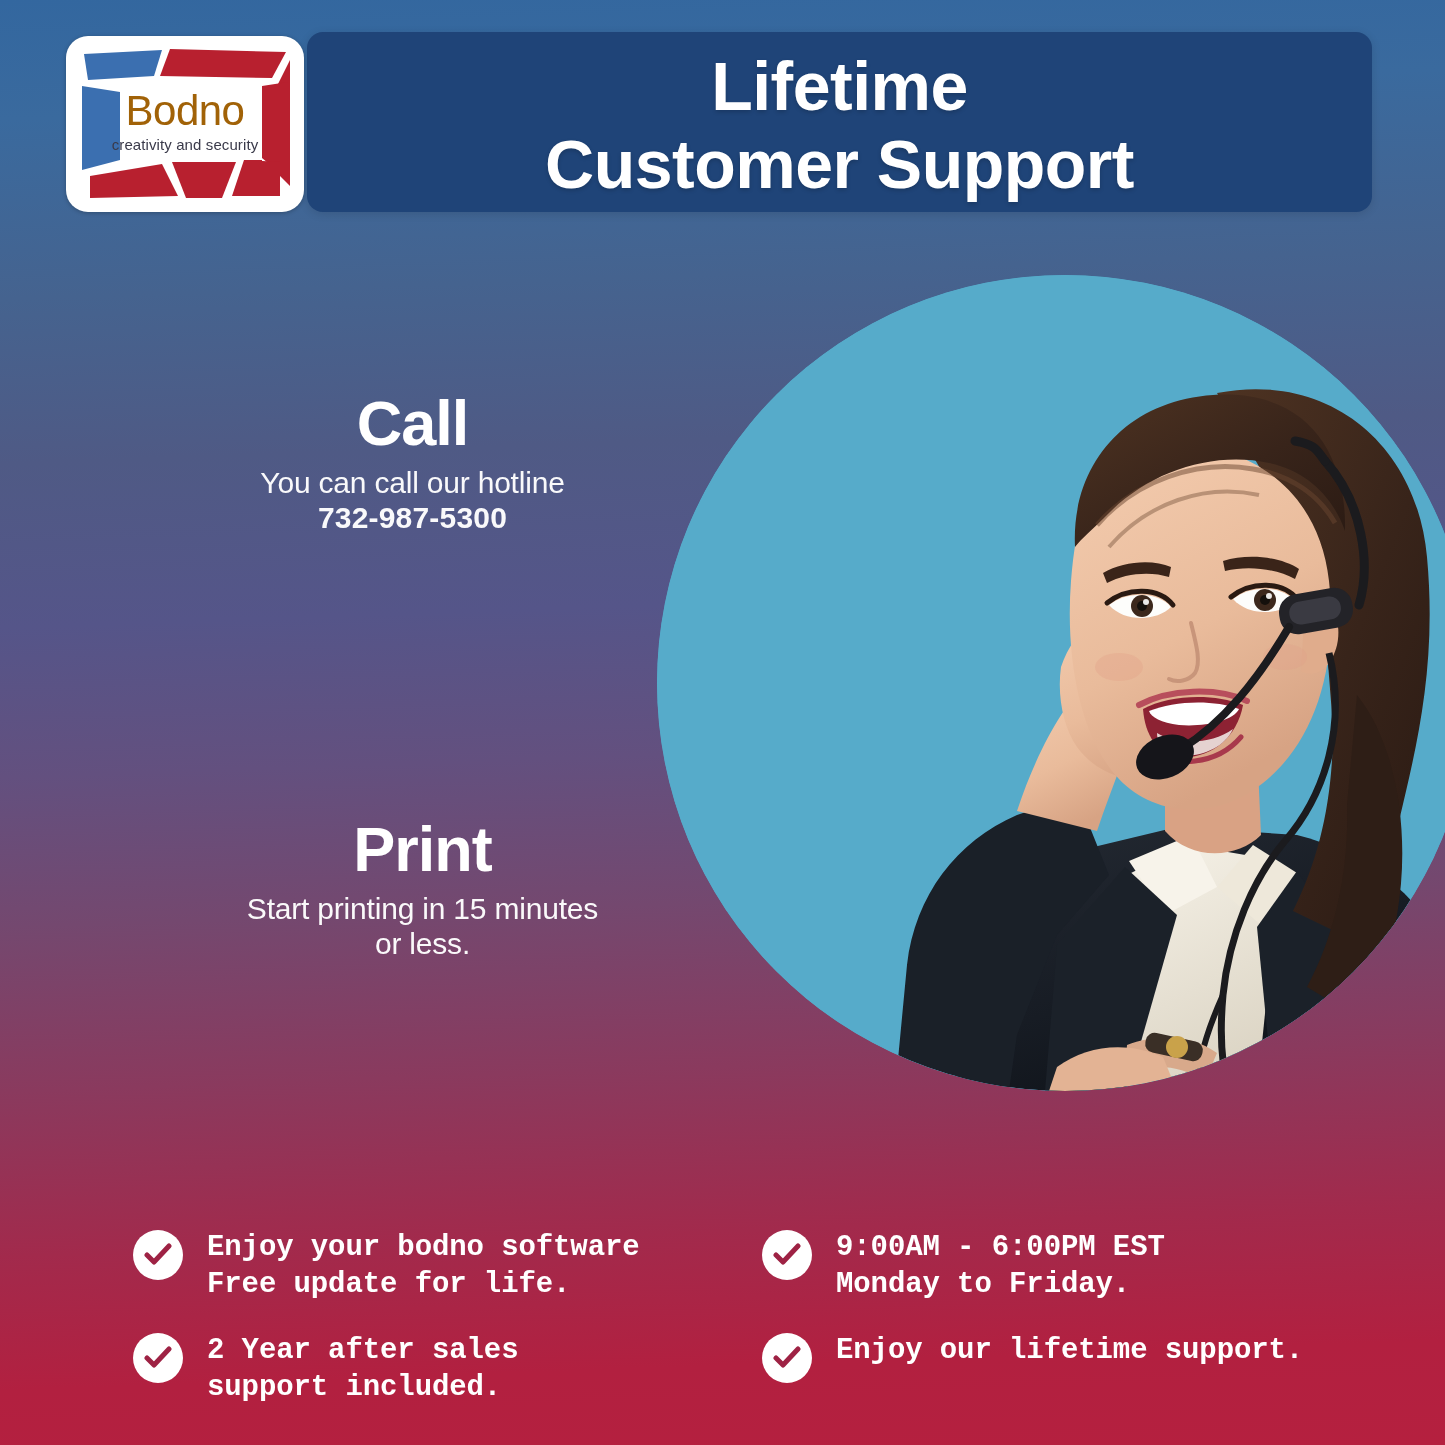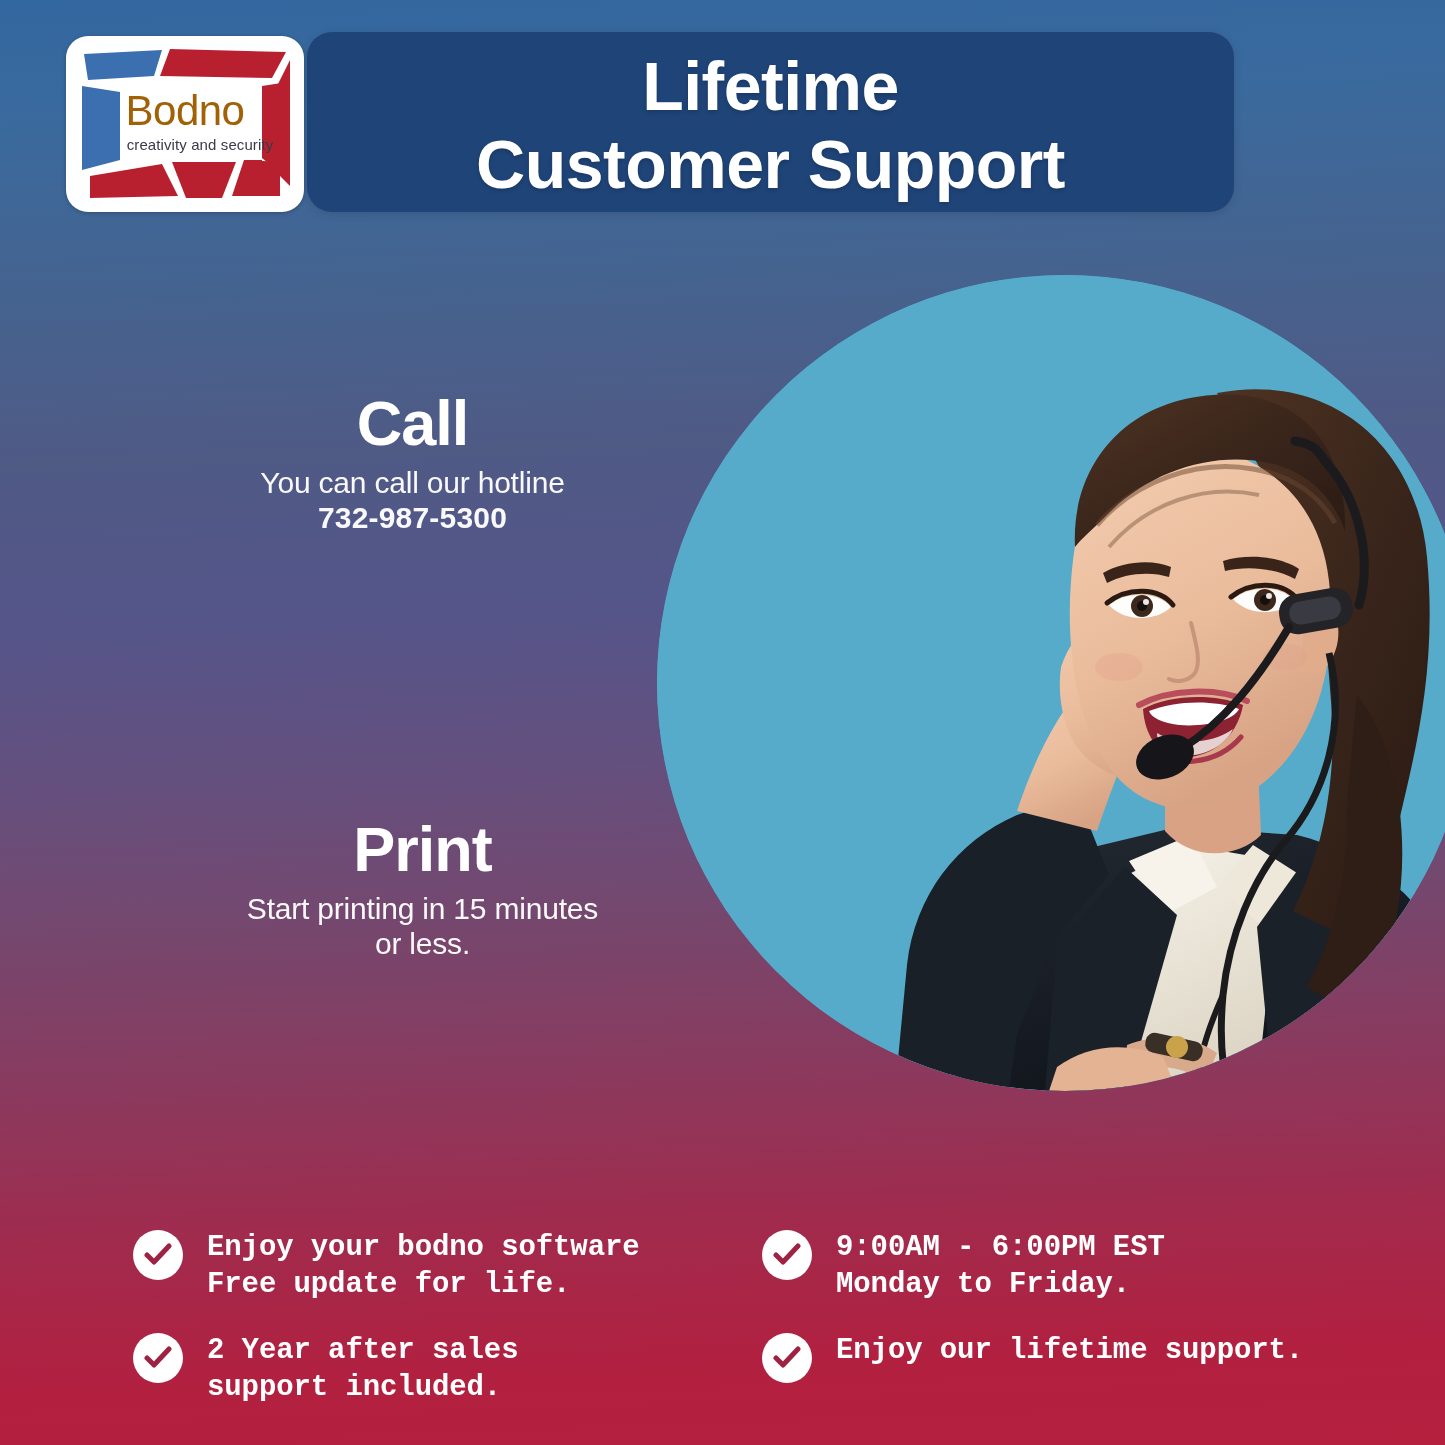--- a/index.html
+++ b/index.html
@@ -30,22 +30,22 @@
     position:absolute;left:657px;top:275px;width:816px;height:816px;
     border-radius:50%;overflow:hidden;background:#56abca;
   }
   .photo-wrap .teal{position:absolute;inset:0;background:#56abca;border-radius:50%;}
 
   
   .agent{position:absolute;left:0;top:0;width:816px;height:816px;}
 
   
   .banner{
-    position:absolute;left:307px;top:32px;width:927px;height:180px;
-    background:#1f4478;border-radius:25px;
+    position:absolute;left:307px;top:32px;width:1065px;height:180px;
+    background:#1f4478;border-radius:16px;
     box-shadow:0 2px 10px rgba(0,0,0,.12);
   }
   .banner h1{
     margin:0;color:#ffffff;text-align:center;
     font-size:68px;line-height:1.14;font-weight:700;
     letter-spacing:-0.5px;padding-top:16px;
     font-family:"Liberation Sans", sans-serif;
     text-shadow:0 2px 4px rgba(0,0,0,.18);
   }
   .banner .l2{display:block;}
@@ -59,21 +59,20 @@
   .logo svg{display:block;width:238px;height:176px;}
   .logo-word{
     position:absolute;left:0;top:54px;width:238px;text-align:center;
     color:#a16207;font-size:42px;font-weight:400;letter-spacing:-0.5px;
     font-family:"Liberation Sans", sans-serif;line-height:1;
   }
   .logo-tag{
     position:absolute;left:0;top:100px;width:238px;text-align:center;
     color:#3a3a4a;font-size:15px;font-weight:400;letter-spacing:.1px;
     font-family:"Liberation Sans", sans-serif;
-    padding-left:15px;
   }
 
   
   .feature{position:absolute;text-align:center;color:#fff;}
   .feature .ttl{
     font-size:63px;font-weight:700;line-height:1;margin:0 0 10px 0;
     letter-spacing:-1px;
   }
   .feature .sub{
     font-size:30px;font-weight:400;line-height:1.18;margin:0;

